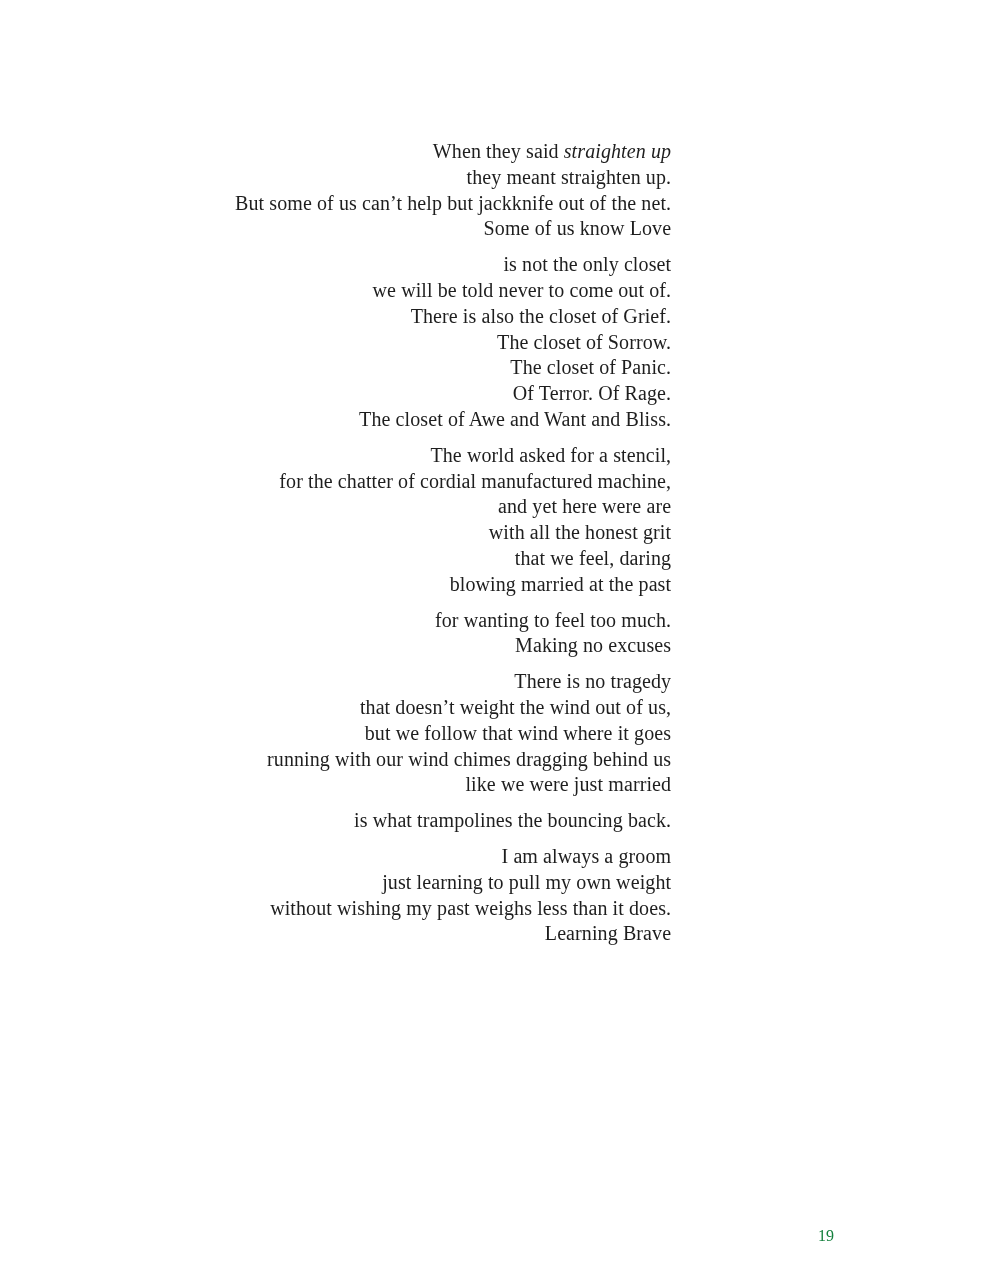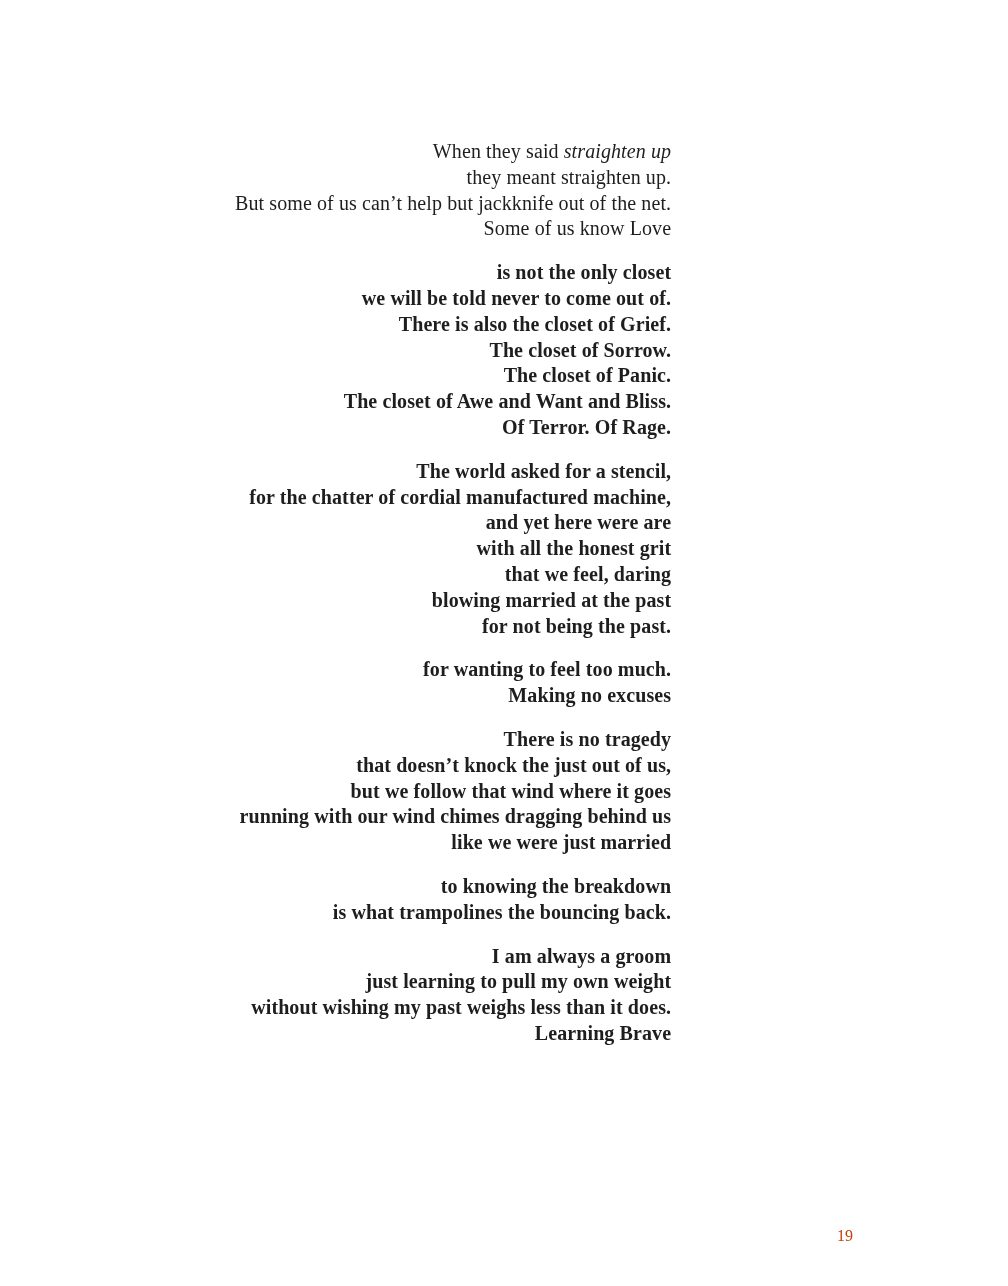--- a/index.html
+++ b/index.html
@@ -24,80 +24,77 @@
   .poem {
     position: absolute;
     left: 235px;
     top: 139px;
     font-size: 20px;
     line-height: 25.8px;
     letter-spacing: 0.1px;
     white-space: nowrap;
   }
   .stanza + .stanza {
-    margin-top: 18px;
-    font-weight: bold;
+    margin-top: 10px;
   }
   .line {
     min-height: 25.8px;
   }
   .italic {
     font-style: italic;
   }
   .page-number {
     position: absolute;
-    left: 837px;
+    left: 818px;
     top: 1226px;
     font-size: 16px;
     line-height: 20px;
-    color: #c2410c;
+    color: #15803d;
   }
 </style>
 </head>
 <body>
 
 <div class="page">
   <div class="poem">
       <div class="stanza">
         <div class="line"><span>When they said </span><span class="italic">straighten up</span></div>
         <div class="line"><span>they meant straighten up.</span></div>
         <div class="line"><span>But some of us can’t help but jackknife out of the net.</span></div>
         <div class="line"><span>Some of us know Love</span></div>
       </div>
       <div class="stanza">
         <div class="line"><span>is not the only closet</span></div>
         <div class="line"><span>we will be told never to come out of.</span></div>
         <div class="line"><span>There is also the closet of Grief.</span></div>
         <div class="line"><span>The closet of Sorrow.</span></div>
         <div class="line"><span>The closet of Panic.</span></div>
+        <div class="line"><span>Of Terror. Of Rage.</span></div>
         <div class="line"><span>The closet of Awe and Want and Bliss.</span></div>
-        <div class="line"><span>Of Terror. Of Rage.</span></div>
       </div>
       <div class="stanza">
         <div class="line"><span>The world asked for a stencil,</span></div>
         <div class="line"><span>for the chatter of cordial manufactured machine,</span></div>
         <div class="line"><span>and yet here were are</span></div>
         <div class="line"><span>with all the honest grit</span></div>
         <div class="line"><span>that we feel, daring</span></div>
         <div class="line"><span>blowing married at the past</span></div>
-        <div class="line"><span>for not being the past.</span></div>
       </div>
       <div class="stanza">
         <div class="line"><span>for wanting to feel too much.</span></div>
         <div class="line"><span>Making no excuses</span></div>
       </div>
       <div class="stanza">
         <div class="line"><span>There is no tragedy</span></div>
-        <div class="line"><span>that doesn’t knock the just out of us,</span></div>
+        <div class="line"><span>that doesn’t weight the wind out of us,</span></div>
         <div class="line"><span>but we follow that wind where it goes</span></div>
         <div class="line"><span>running with our wind chimes dragging behind us</span></div>
         <div class="line"><span>like we were just married</span></div>
       </div>
       <div class="stanza">
-        <div class="line"><span>to knowing the breakdown</span></div>
         <div class="line"><span>is what trampolines the bouncing back.</span></div>
       </div>
       <div class="stanza">
         <div class="line"><span>I am always a groom</span></div>
         <div class="line"><span>just learning to pull my own weight</span></div>
         <div class="line"><span>without wishing my past weighs less than it does.</span></div>
         <div class="line"><span>Learning Brave</span></div>
       </div>
     </div>
   <div class="page-number">19</div>

